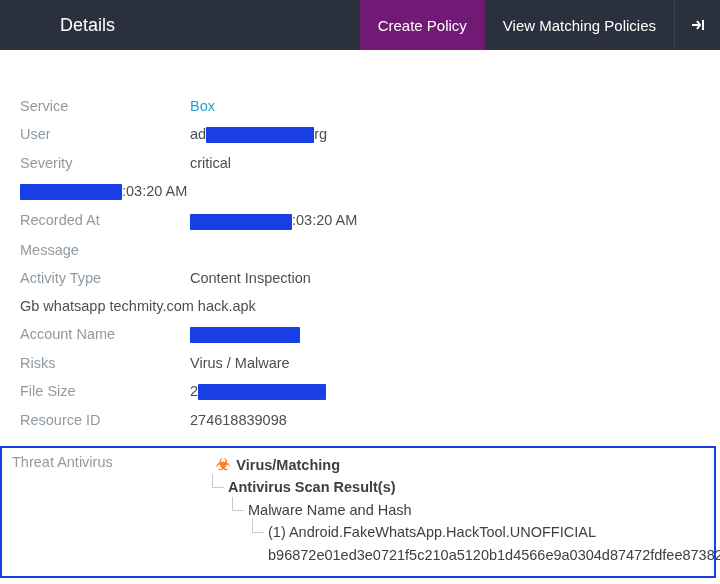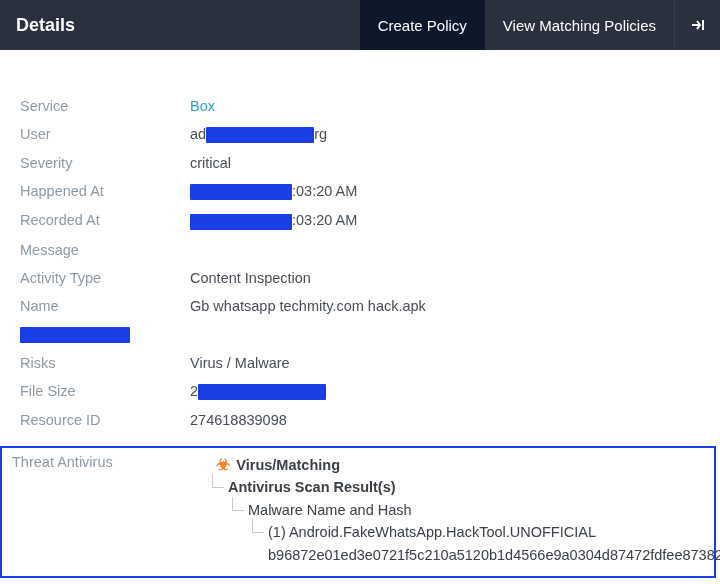--- a/index.html
+++ b/index.html
@@ -9,33 +9,34 @@
     background: #2a303d;
     display: flex;
     align-items: stretch;
     color: #fff;
   }
   .header-title {
     padding: 0 16px;
     display: flex;
     align-items: center;
     font-size: 18px;
-    font-weight: 700;
+    font-weight: 400;
     flex: 0 0 auto;
+    margin-left: 44px;
   }
   .header-spacer { flex: 1; }
   .header-btn {
     display: flex;
     align-items: center;
     padding: 0 18px;
     font-size: 15px;
     color: #fff;
     cursor: pointer;
   }
-  .header-btn.create { background: #0f172a; }
+  .header-btn.create { background: #701a75; }
   .header-btn.view {}
   .header-icon {
     width: 46px;
     display:flex;
     align-items:center;
     justify-content:center;
     border-left: 1px solid rgba(255,255,255,0.08);
   }
   .body {
     padding: 14px 6px 10px 20px;
@@ -122,21 +123,20 @@
       <span>ad</span><span class="redact" style="width:108px"></span><span>rg</span>
     </div>
   </div>
 
   <div class="row">
     <div class="label">Severity</div>
     <div class="value">critical</div>
   </div>
 
   <div class="row">
-    <div class="label">Happened At</div>
     <div class="value">
       <span class="redact" style="width:102px"></span><span>:03:20 AM</span>
     </div>
   </div>
 
   <div class="row">
     <div class="label">Recorded At</div>
     <div class="value">
       <span class="redact" style="width:102px"></span><span>:03:20 AM</span>
     </div>
@@ -145,25 +145,25 @@
   <div class="row">
     <div class="label">Message</div>
   </div>
 
   <div class="row">
     <div class="label">Activity Type</div>
     <div class="value">Content Inspection</div>
   </div>
 
   <div class="row">
-    <div class="label">Name</div>
     <div class="value">Gb whatsapp techmity.com hack.apk</div>
   </div>
 
   <div class="row">
+    <div class="label">Account Name</div>
     <div class="value">
       <span class="redact" style="width:110px"></span>
     </div>
   </div>
 
   <div class="row">
     <div class="label">Risks</div>
     <div class="value">Virus / Malware</div>
   </div>
 

